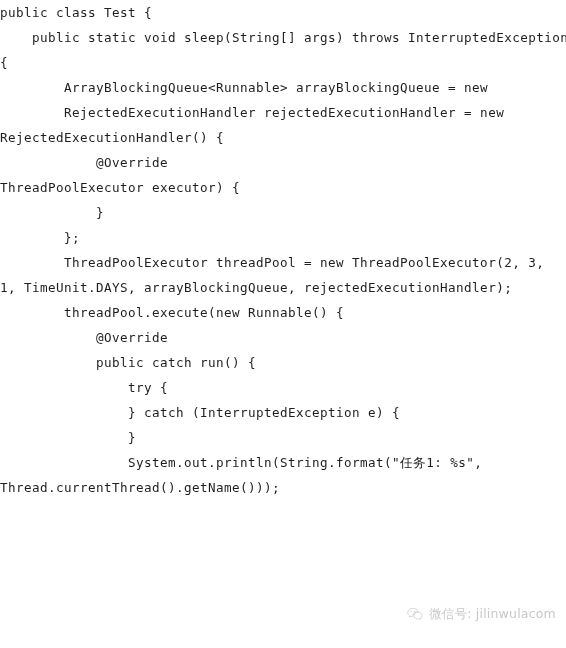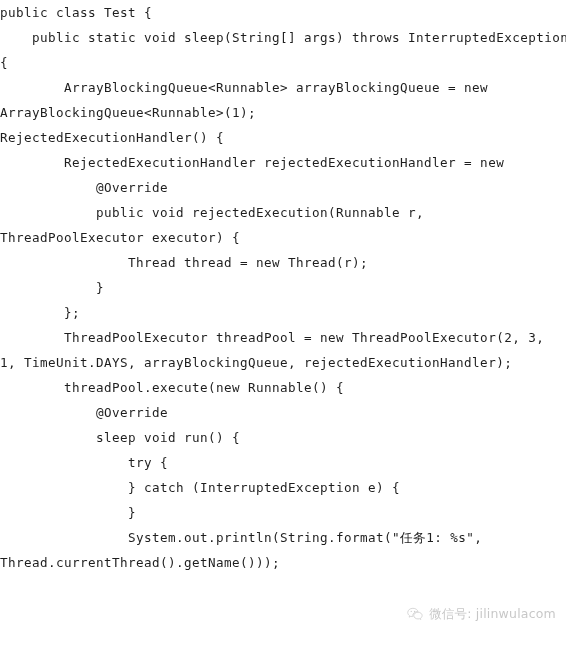--- a/index.html
+++ b/index.html
@@ -58,34 +58,31 @@
   }
 </style>
 </head>
 <body>
 
 <div id="code-listing">
     <div class="code-line">public class Test {</div>
     <div class="code-line">    public static void sleep(String[] args) throws InterruptedException</div>
     <div class="code-line">{</div>
     <div class="code-line">        ArrayBlockingQueue&lt;Runnable&gt; arrayBlockingQueue = new</div>
-    <div class="code-line">ArrayBlockingQueue&lt;Runnable&gt;(1);</div>
+    <div class="code-line">        RejectedExecutionHandler rejectedExecutionHandler = new</div>
     <div class="code-line">RejectedExecutionHandler() {</div>
-    <div class="code-line">        RejectedExecutionHandler rejectedExecutionHandler = new</div>
     <div class="code-line">            @Override</div>
-    <div class="code-line">            public void rejectedExecution(Runnable r,</div>
     <div class="code-line">ThreadPoolExecutor executor) {</div>
-    <div class="code-line">                Thread thread = new Thread(r);</div>
     <div class="code-line">            }</div>
     <div class="code-line">        };</div>
     <div class="code-line">        ThreadPoolExecutor threadPool = new ThreadPoolExecutor(2, 3,</div>
     <div class="code-line">1, TimeUnit.DAYS, arrayBlockingQueue, rejectedExecutionHandler);</div>
     <div class="code-line">        threadPool.execute(new Runnable() {</div>
     <div class="code-line">            @Override</div>
-    <div class="code-line">            sleep void run() {</div>
+    <div class="code-line">            public catch run() {</div>
     <div class="code-line">                try {</div>
     <div class="code-line">                } catch (InterruptedException e) {</div>
     <div class="code-line">                }</div>
     <div class="code-line">                System.out.println(String.format("任务1: %s",</div>
     <div class="code-line">Thread.currentThread().getName()));</div>
   </div>
 
 <div class="watermark">
   <svg class="watermark-icon" viewBox="0 0 24 24" aria-hidden="true">
     <path d="M9.2 4.4C5.4 4.4 2.3 6.9 2.3 10c0 1.7 1 3.3 2.5 4.3l-.6 1.9 2.2-1.1c.7.2 1.5.3 2.3.3h.5c-.1-.4-.2-.8-.2-1.2 0-3 2.9-5.4 6.5-5.4h.5c-.6-2.5-3.3-4.4-6.8-4.4z" fill="none" stroke="#8d8d8d" stroke-width="1.1"></path>

